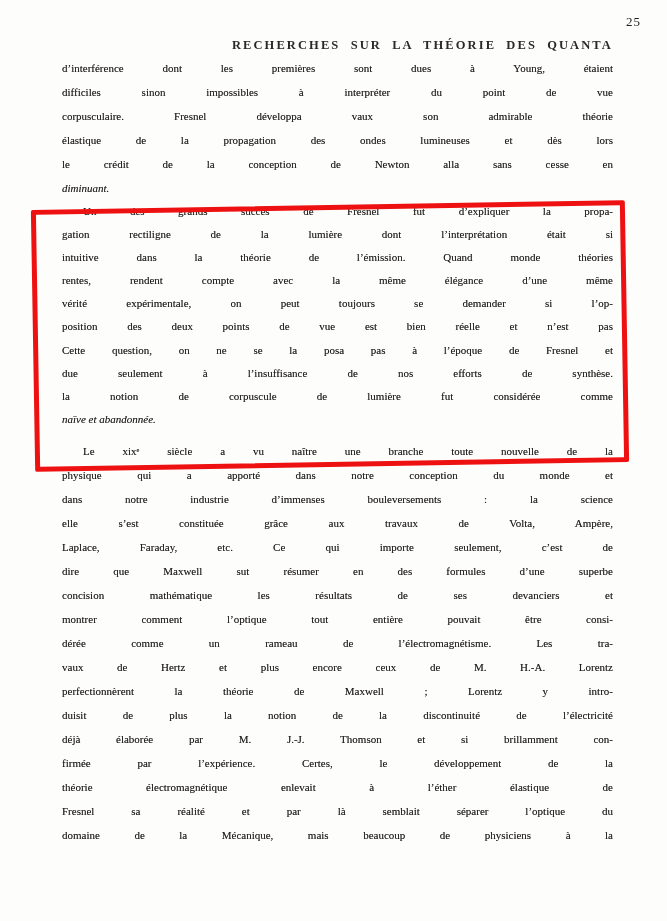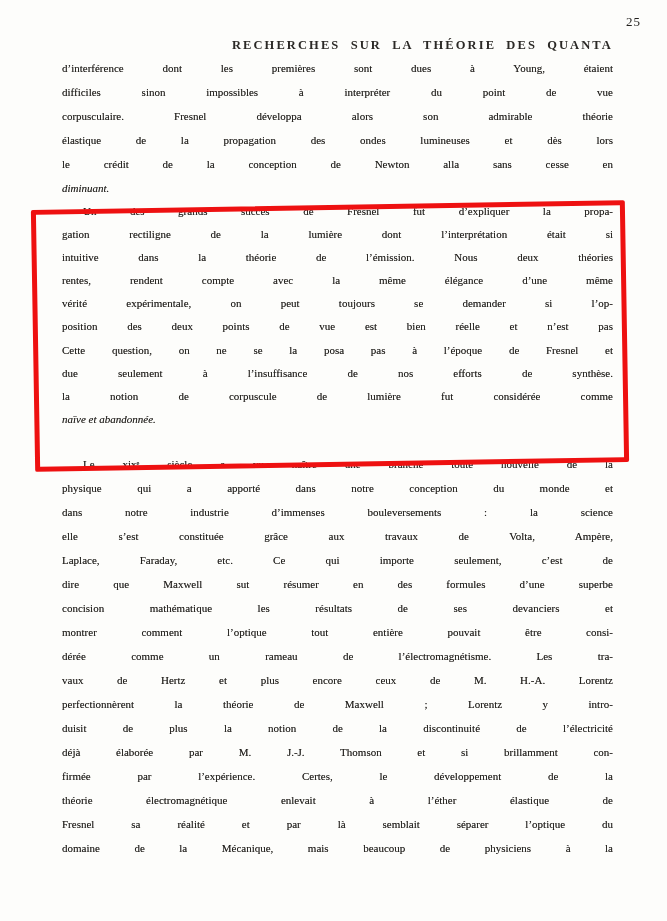--- a/index.html
+++ b/index.html
@@ -43,21 +43,21 @@
     width: 551px;
     font-size: 11px;
     text-shadow: 0 0 0.5px rgba(33,31,28,0.55);
   }
   .line {
     text-align: justify;
     text-align-last: justify;
   }
   .para-0 { line-height: 24px; }
   .para-1 { line-height: 23.1px; }
-  .para-2 { line-height: 24px;   margin-top: 21px; }
+  .para-2 { line-height: 24px;   margin-top: 8px; }
   .para-0 .line:last-child,
   .para-1 .line:last-child { text-align-last: left; font-style: italic; }
   .para-1 .line:first-child,
   .para-2 .line:first-child { text-indent: 21px; }
   .annotation-box {
     position: absolute;
     left: 33px;
     top: 205px;
     width: 594px;
     height: 262px;
@@ -76,29 +76,29 @@
   <div class="running-head">
     <span class="running-title">RECHERCHES SUR LA THÉORIE DES QUANTA</span>
   </div>
 
   <span class="page-number">25</span>
 
   <div class="body-text" id="body-text">
       <div class="para para-0">
         <div class="line">d’interférence dont les premières sont dues à Young, étaient</div>
         <div class="line">difficiles sinon impossibles à interpréter du point de vue</div>
-        <div class="line">corpusculaire. Fresnel développa alors son admirable théorie</div>
+        <div class="line">corpusculaire. Fresnel développa vaux son admirable théorie</div>
         <div class="line">élastique de la propagation des ondes lumineuses et dès lors</div>
         <div class="line">le crédit de la conception de Newton alla sans cesse en</div>
         <div class="line">diminuant.</div>
       </div>
       <div class="para para-1">
         <div class="line">Un des grands succès de Fresnel fut d’expliquer la propa-</div>
         <div class="line">gation rectiligne de la lumière dont l’interprétation était si</div>
-        <div class="line">intuitive dans la théorie de l’émission. Nous deux théories</div>
+        <div class="line">intuitive dans la théorie de l’émission. Quand monde théories</div>
         <div class="line">rentes, rendent compte avec la même élégance d’une même</div>
         <div class="line">vérité expérimentale, on peut toujours se demander si l’op-</div>
         <div class="line">position des deux points de vue est bien réelle et n’est pas</div>
         <div class="line">Cette question, on ne se la posa pas à l’époque de Fresnel et</div>
         <div class="line">due seulement à l’insuffisance de nos efforts de synthèse.</div>
         <div class="line">la notion de corpuscule de lumière fut considérée comme</div>
         <div class="line">naïve et abandonnée.</div>
       </div>
       <div class="para para-2">
         <div class="line">Le xixᵉ siècle a vu naître une branche toute nouvelle de la</div>

